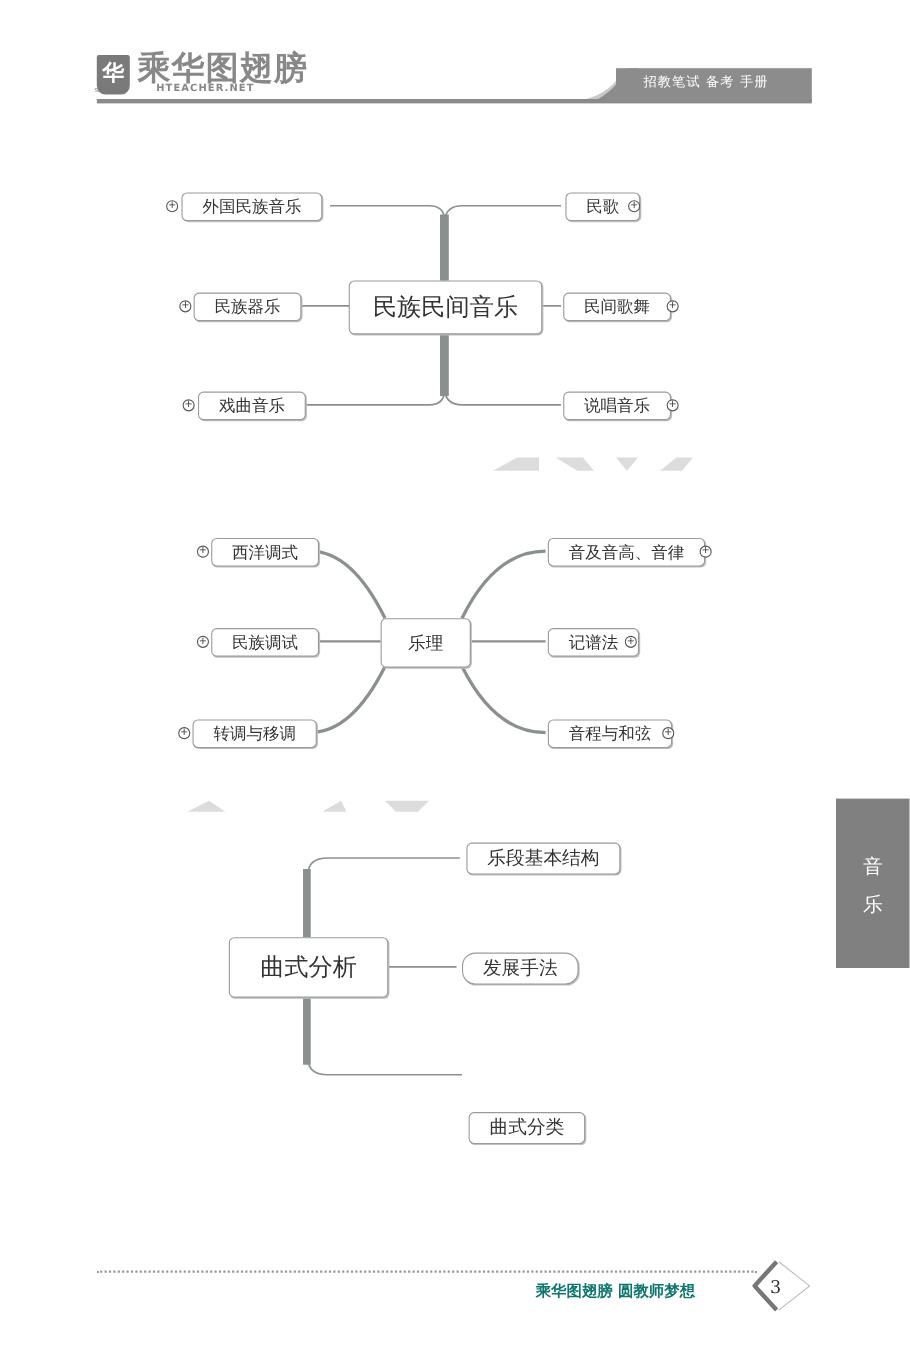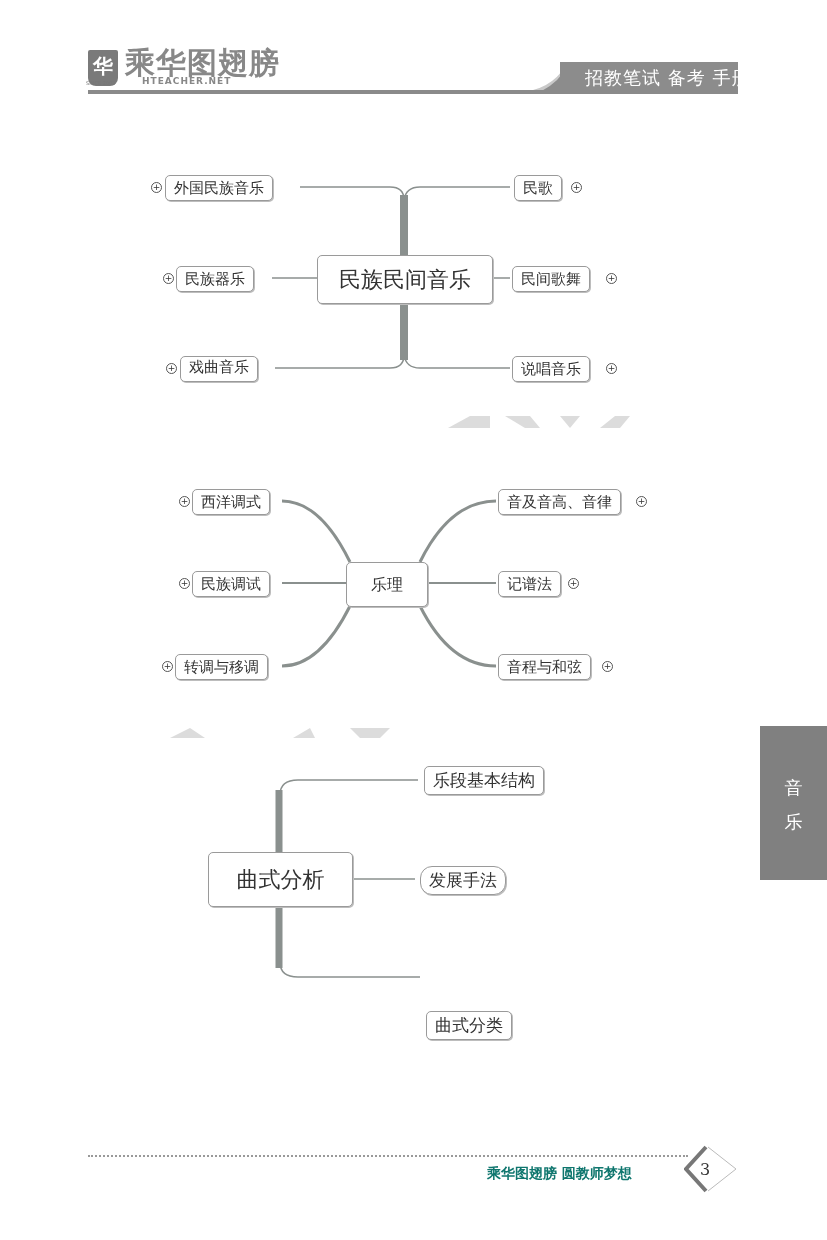--- a/index.html
+++ b/index.html
@@ -8,26 +8,26 @@
   .abs { position:absolute; }
   
   .logo-box { left:88px; top:50px; width:30px; height:36px; background:#7a7a7a; border-radius:2px 2px 8px 8px;
               color:#fff; font-size:20px; font-weight:bold; text-align:center; line-height:32px; }
   .logo-since { left:86px; top:80px; font-size:5px; color:#777; }
   .logo-cn { left:125px; top:46px; font-size:30px; font-weight:bold; color:#888; letter-spacing:1px; line-height:34px; }
   .logo-en { left:142px; top:76px; font-size:9px; font-weight:bold; color:#888; letter-spacing:1px; }
   .header-line { left:88px; top:90px; width:650px; height:4px; background:#8a8a8a; }
   .header-banner { left:560px; top:62px; width:178px; height:30px; background:#8c8c8c; }
   .header-slope { left:520px; top:62px; width:60px; height:30px; }
-  .header-title { left:585px; top:66px; font-size:18px; color:#fff; letter-spacing:1px;text-align:right; }
+  .header-title { left:585px; top:66px; font-size:12px; color:#fff; letter-spacing:1px;text-align:right; }
   
   .node { position:absolute; border:1px solid #9a9a9a; border-radius:5px; background:#fff;
           box-shadow: 1px 1px 0 #bdbdbd; text-align:center; white-space:nowrap; color:#333;
           font-family:"DejaVu Serif","Liberation Serif",serif; }
-  .sm { font-size:15px; height:24px; line-height:24px; padding:0 8px; }
+  .sm { font-size:15px; height:24px; line-height:24px; padding:0 18px; }
   .lg { font-size:22px; }
   .plus { position:absolute; width:9px; height:9px; border:1px solid #555; border-radius:50%;
           font-size:9px; line-height:9px; text-align:center; color:#333; background:#fff; font-family:"DejaVu Sans",sans-serif;}
   svg.map { position:absolute; left:0; top:0; }
   
   .side-tab { left:760px; top:726px; width:67px; height:154px; background:#808080; color:#fff;
               font-size:18px; text-align:center; }
   
   .footer-dots { left:88px; top:1155px; width:600px; border-top:2px dotted #999; }
   .footer-text { left:487px; top:1165px; font-size:14px; color:#0f766e; font-weight:bold; }
@@ -78,21 +78,21 @@
     <polygon points="600,428 615,416 630,416 620,428"></polygon>
     <polygon points="170,738 190,728 205,738"></polygon>
     <polygon points="293,738 310,728 315,738"></polygon>
     <polygon points="350,728 390,728 380,738 360,738"></polygon>
   </g>
 </svg>
 
 <div class="node lg" style="left:317px;top:255px;width:174px;height:47px;line-height:47px;">民族民间音乐</div>
 <div class="node sm" style="left:165px;top:175px;">外国民族音乐</div>
 <div class="node sm" style="left:176px;top:266px;">民族器乐</div>
-<div class="node sm" style="left:180px;top:356px;font-family:Liberation Mono, monospace;">戏曲音乐</div>
+<div class="node sm" style="left:180px;top:356px;">戏曲音乐</div>
 <div class="node sm" style="left:514px;top:175px;">民歌</div>
 <div class="node sm" style="left:512px;top:266px;">民间歌舞</div>
 <div class="node sm" style="left:512px;top:356px;">说唱音乐</div>
 <div class="plus" style="left:151px;top:182px;">+</div>
 <div class="plus" style="left:163px;top:273px;">+</div>
 <div class="plus" style="left:166px;top:363px;">+</div>
 <div class="plus" style="left:571px;top:182px;">+</div>
 <div class="plus" style="left:606px;top:273px;">+</div>
 <div class="plus" style="left:606px;top:363px;">+</div>
 

